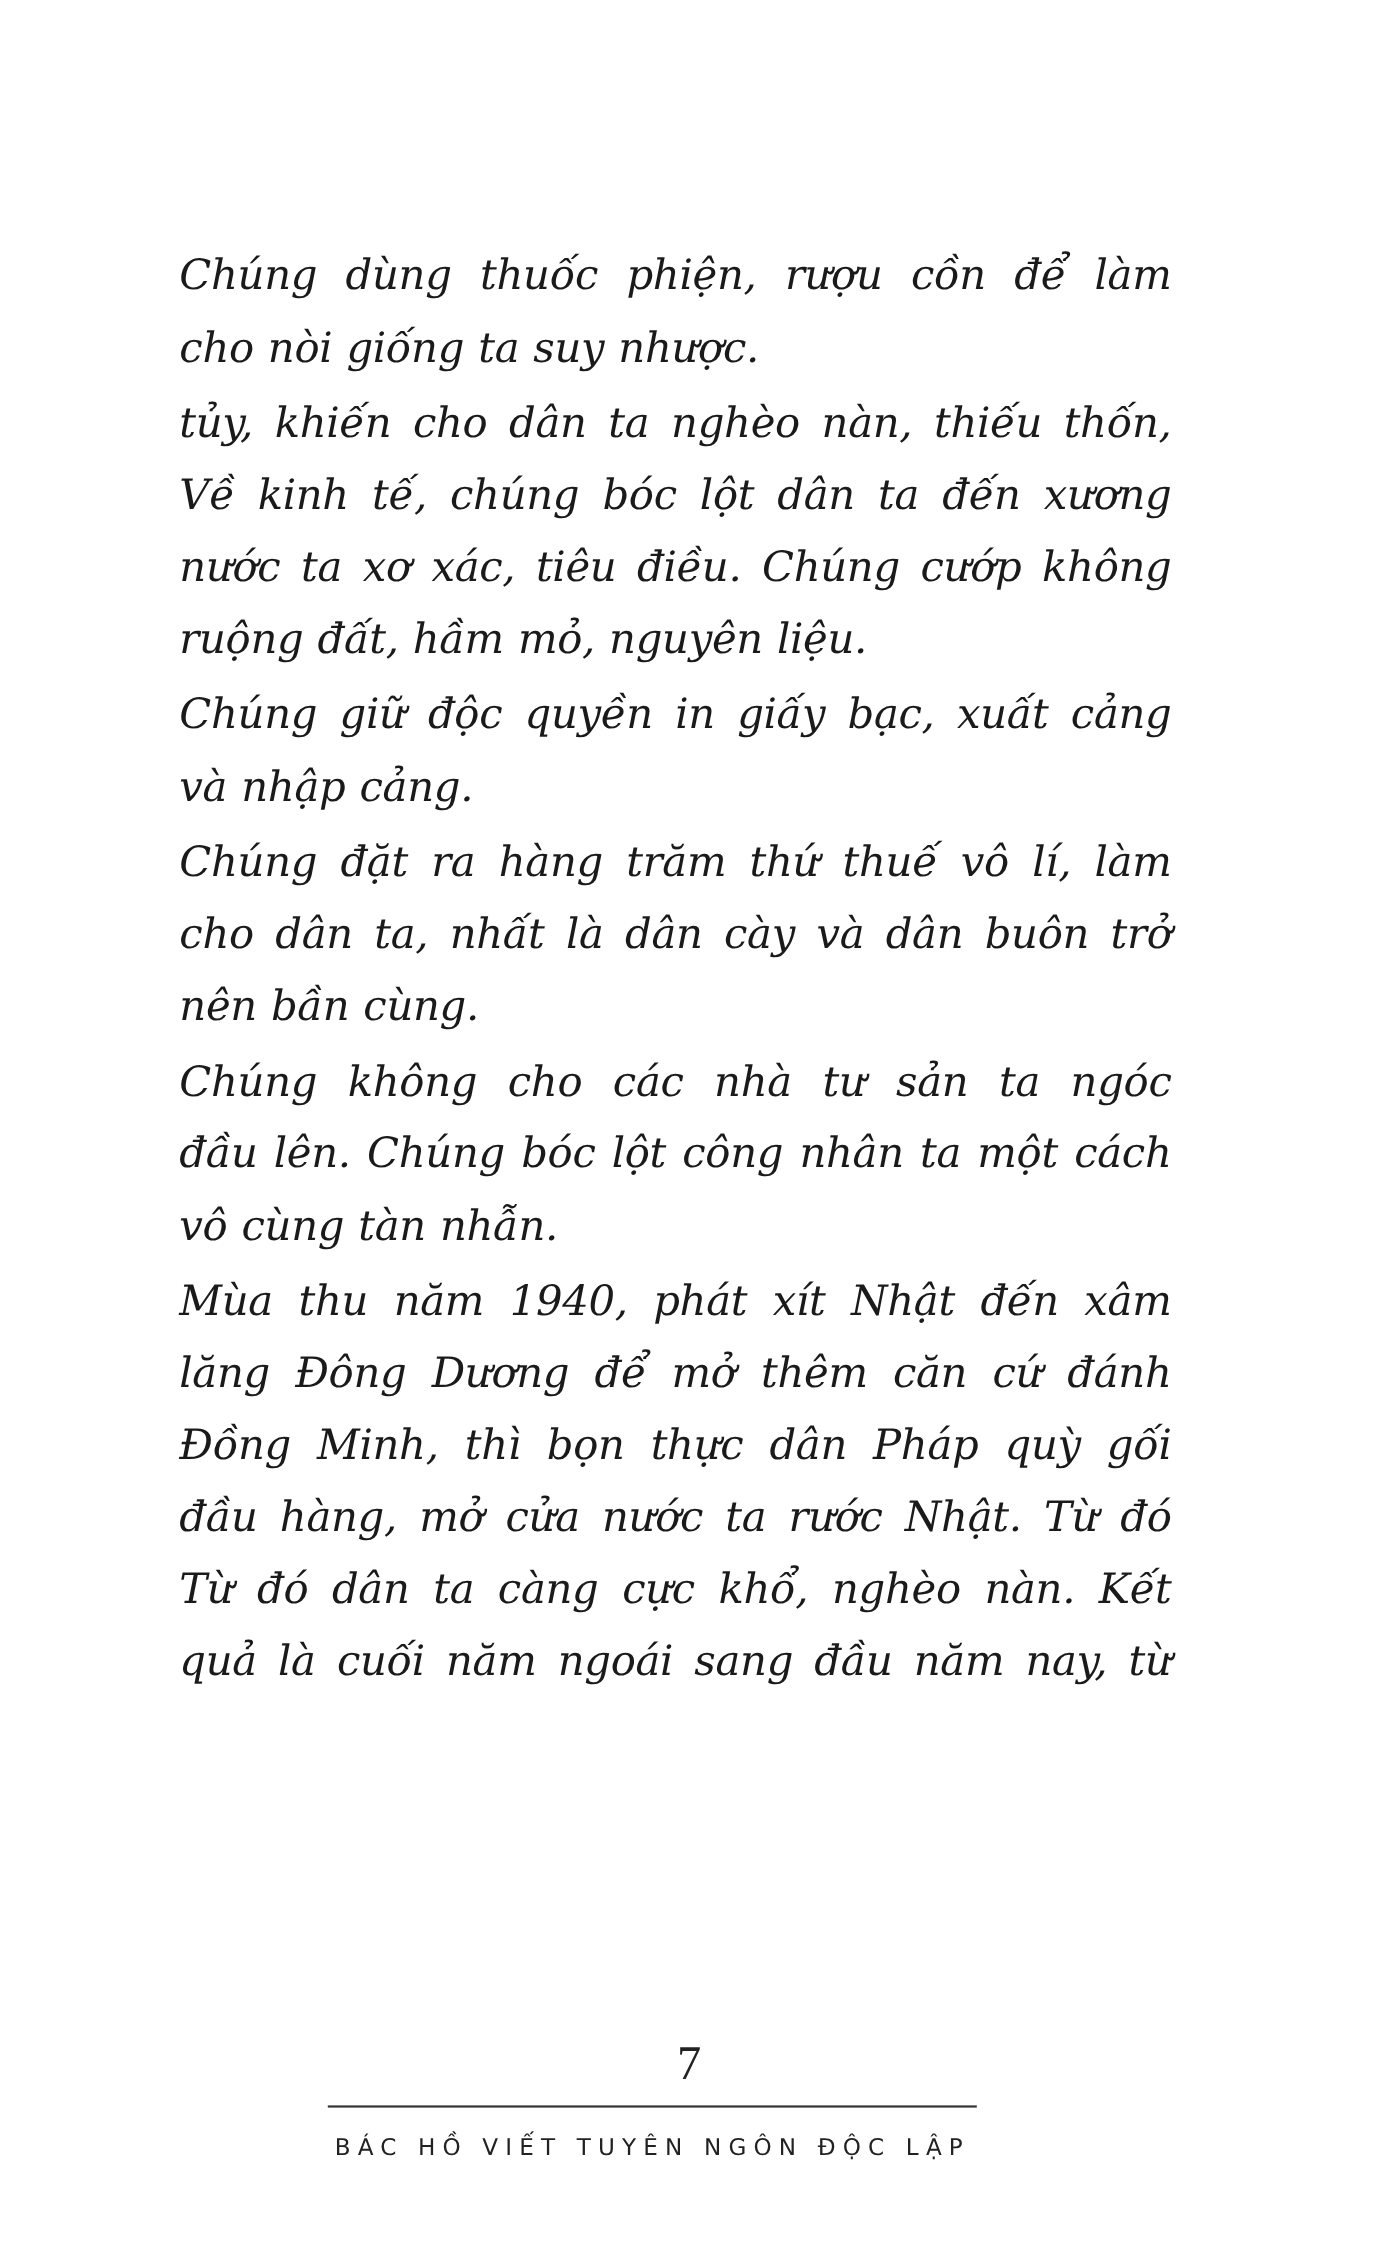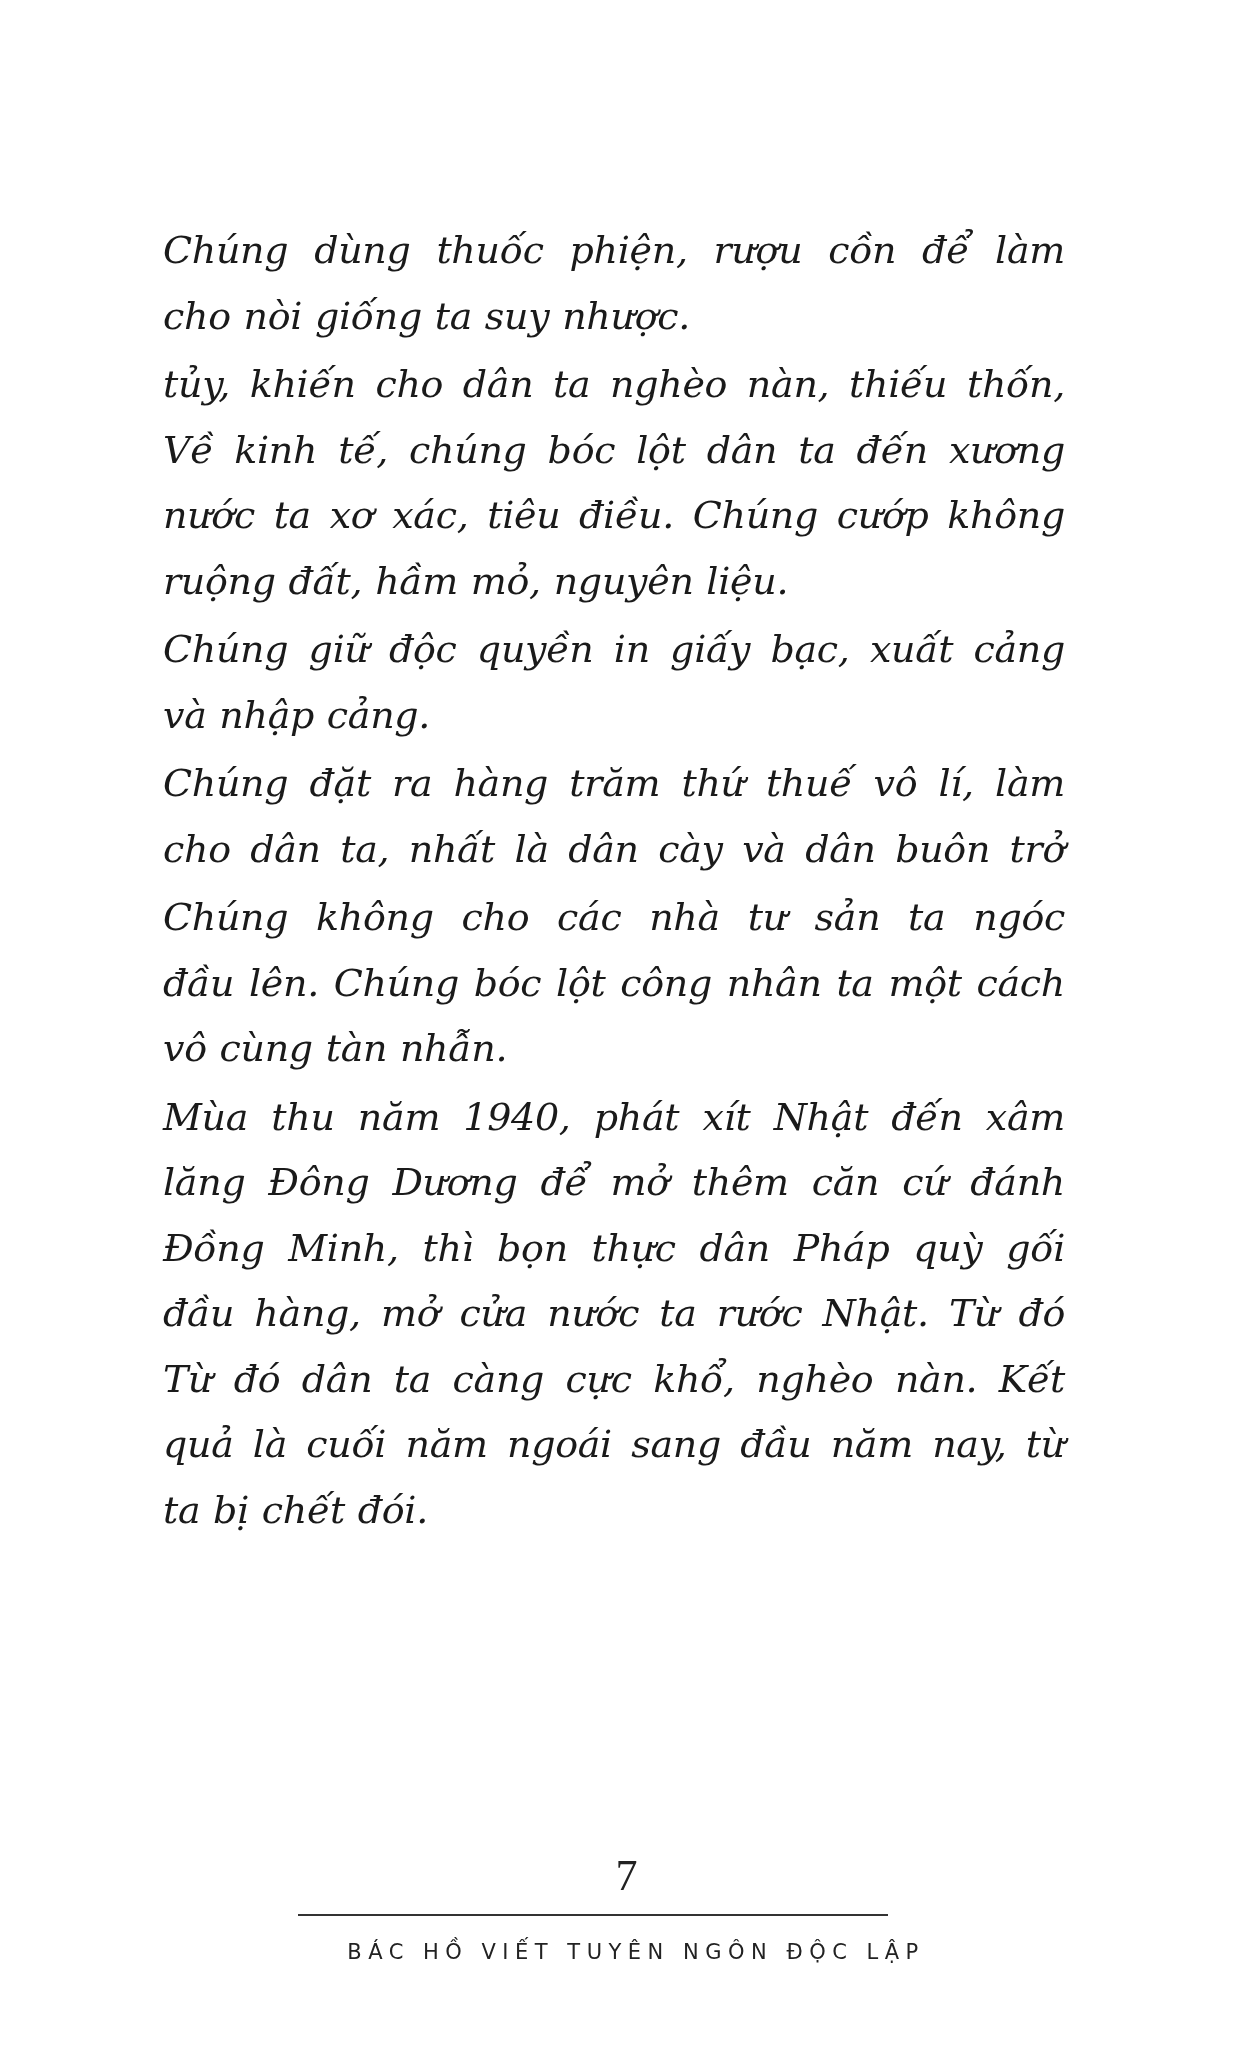--- a/index.html
+++ b/index.html
@@ -25,21 +25,21 @@
   .page-number {
     position:absolute; left:0; width:1253px; top:1850px; text-align:center;
     font-family:"Liberation Serif", serif; font-size:44px; color:#222;
   }
   .footer-rule {
     position:absolute; left:298px; width:590px; top:1914px; height:0;
     border-top:2px solid #333;
   }
   .running-title {
     position:absolute; left:298px; width:590px; top:1940px; text-align:center;
-    font-family:"DejaVu Sans", sans-serif; font-size:21px; letter-spacing:6.5px; color:#222;margin-left:43px;
+    font-family:"DejaVu Sans", sans-serif; font-size:21px; letter-spacing:6.5px; color:#222;
   }
 </style>
 </head>
 <body>
 
 <div class="page-body">
   <p class="para">
     <span class="line">Chúng dùng thuốc phiện, rượu cồn để làm</span>
     <span class="line last">cho nòi giống ta suy nhược.</span>
   </p>
@@ -49,32 +49,32 @@
     <span class="line">nước ta xơ xác, tiêu điều. Chúng cướp không</span>
     <span class="line last">ruộng đất, hầm mỏ, nguyên liệu.</span>
   </p>
   <p class="para">
     <span class="line">Chúng giữ độc quyền in giấy bạc, xuất cảng</span>
     <span class="line last">và nhập cảng.</span>
   </p>
   <p class="para">
     <span class="line">Chúng đặt ra hàng trăm thứ thuế vô lí, làm</span>
     <span class="line">cho dân ta, nhất là dân cày và dân buôn trở</span>
+    <span class="line last">nên bần cùng.</span>
   </p>
   <p class="para">
     <span class="line">Chúng không cho các nhà tư sản ta ngóc</span>
     <span class="line">đầu lên. Chúng bóc lột công nhân ta một cách</span>
     <span class="line last">vô cùng tàn nhẫn.</span>
   </p>
   <p class="para">
     <span class="line">Mùa thu năm 1940, phát xít Nhật đến xâm</span>
     <span class="line">lăng Đông Dương để mở thêm căn cứ đánh</span>
     <span class="line">Đồng Minh, thì bọn thực dân Pháp quỳ gối</span>
     <span class="line">đầu hàng, mở cửa nước ta rước Nhật. Từ đó</span>
     <span class="line">Từ đó dân ta càng cực khổ, nghèo nàn. Kết</span>
     <span class="line">quả là cuối năm ngoái sang đầu năm nay, từ</span>
-    <span class="line last">ta bị chết đói.</span>
   </p>
 </div>
 
 <div class="page-number">7</div>
 <div class="footer-rule"></div>
 <div class="running-title">BÁC HỒ VIẾT TUYÊN NGÔN ĐỘC LẬP</div>
 
 </body></html>

